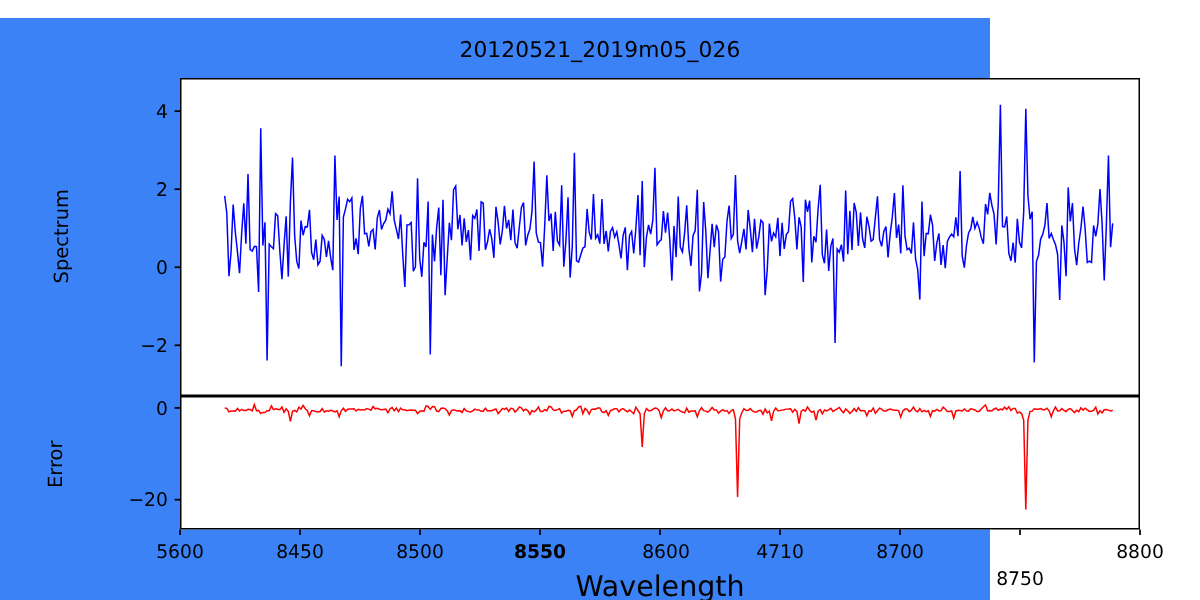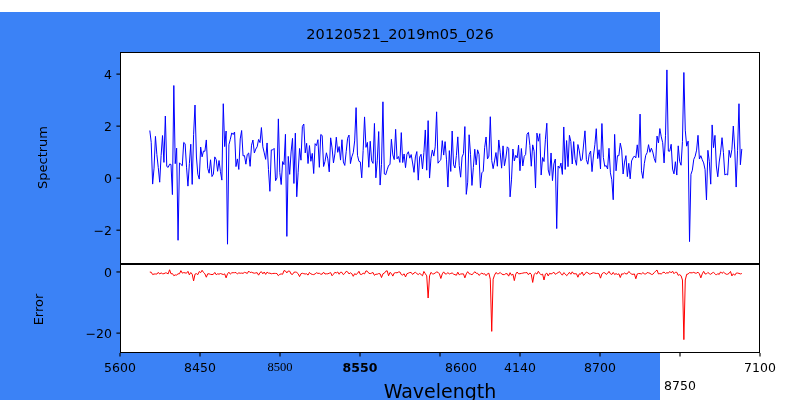--- a/index.html
+++ b/index.html
@@ -143,27 +143,27 @@
       <line x1="116.4" y1="321.12027491408935" x2="120" y2="321.12027491408935" stroke="#000000" stroke-width="1.15"></line>
     </svg>
 
   <div id="ylabel-spectrum" class="ylabel">Spectrum</div>
   <div id="ylabel-error" class="ylabel">Error</div>
   <div id="xlabel">Wavelength</div>
 
   <div id="ticklabels">
       <div class="ticklabel x" style="left: 120px; top: 348px;">5600</div>
       <div class="ticklabel x" style="left: 200px; top: 348px;">8450</div>
-      <div class="ticklabel x" style="left: 280px; top: 348px; font-family: Liberation Serif, serif;">8500</div>
+      <div class="ticklabel x" style="left: 280px; top: 348px;">8500</div>
       <div class="ticklabel x" style="left: 360px; top: 348px; font-weight: bold;">8550</div>
-      <div class="ticklabel x" style="left: 461px; top: 348px;">8600</div>
-      <div class="ticklabel x" style="left: 520px; top: 348px;">4140</div>
+      <div class="ticklabel x" style="left: 444px; top: 348px;">8600</div>
+      <div class="ticklabel x" style="left: 520px; top: 348px;">4710</div>
       <div class="ticklabel x" style="left: 600px; top: 348px; text-align: right;">8700</div>
       <div class="ticklabel x" style="left: 680px; top: 366px;">8750</div>
-      <div class="ticklabel x" style="left: 760px; top: 348px;">7100</div>
+      <div class="ticklabel x" style="left: 760px; top: 348px;">8800</div>
       <div class="ticklabel y" style="left: 78px; top: 218.184px; width: 34px;">−2</div>
       <div class="ticklabel y" style="left: 78px; top: 166.16px; width: 34px;">0</div>
       <div class="ticklabel y" style="left: 78px; top: 114.135px; width: 34px;">2</div>
       <div class="ticklabel y" style="left: 78px; top: 62.1104px; width: 34px;">4</div>
       <div class="ticklabel y" style="left: 72px; top: 259.952px; width: 40px;">0</div>
       <div class="ticklabel y" style="left: 72px; top: 321.12px; width: 40px; text-align: right;">−20</div>
     </div>
 
 </div>
 

